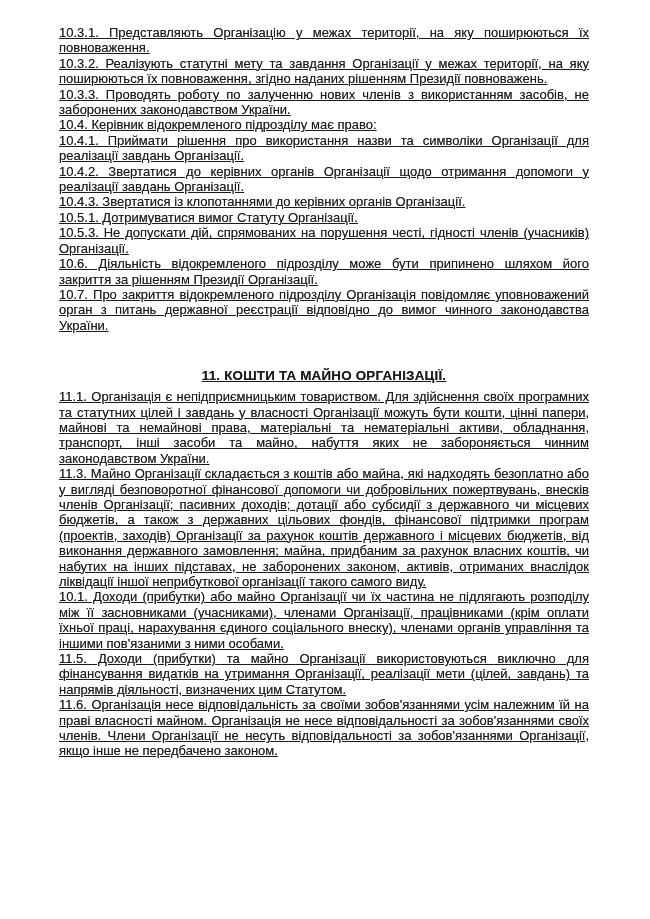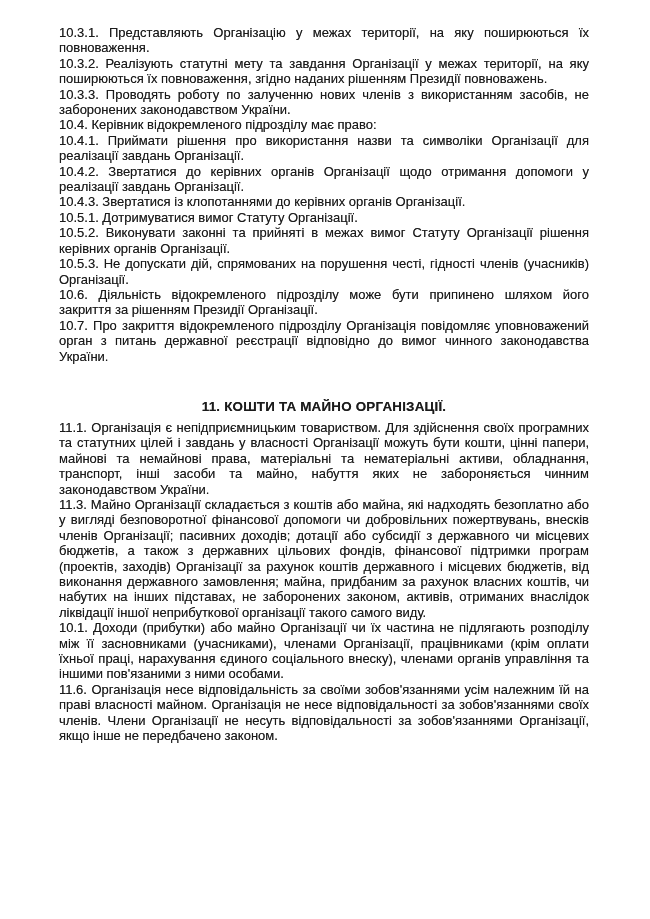--- a/index.html
+++ b/index.html
@@ -13,20 +13,21 @@
     overflow: hidden;
     font-family: "Liberation Sans", sans-serif;
   }
   .page {
     box-sizing: border-box;
     width: 650px;
     height: 691px;
     padding: 25px 61px 0 59px;
     background: #ffffff;
     color: #1b1b1b;
+    text-decoration: underline;
   }
   .doc-text {
     font-size: 13px;
     line-height: 15.4px;
     text-align: justify;
     text-shadow: 0 0 0.4px rgba(0,0,0,0.55);
   }
   .doc-text p {
     margin: 0;
     padding: 0;
@@ -46,27 +47,27 @@
 <div class="page">
   <div class="doc-text">
     <p>10.3.1. Представляють Організацію у межах території, на яку поширюються їх повноваження.</p>
     <p>10.3.2. Реалізують статутні мету та завдання Організації у межах території, на яку поширюються їх повноваження, згідно наданих рішенням Президії повноважень.</p>
     <p>10.3.3. Проводять роботу по залученню нових членів з використанням засобів, не заборонених законодавством України.</p>
     <p>10.4. Керівник відокремленого підрозділу має право:</p>
     <p>10.4.1. Приймати рішення про використання назви та символіки Організації для реалізації завдань Організації.</p>
     <p>10.4.2. Звертатися до керівних органів Організації щодо отримання допомоги у реалізації завдань Організації.</p>
     <p>10.4.3. Звертатися із клопотаннями до керівних органів Організації.</p>
     <p>10.5.1. Дотримуватися вимог Статуту Організації.</p>
-    <p>10.5.2. Виконувати законні та прийняті в межах вимог Статуту Організації рішення керівних органів Організації.</p>
     <p>10.5.3. Не допускати дій, спрямованих на порушення честі, гідності членів (учасників) Організації.</p>
     <p>10.6. Діяльність відокремленого підрозділу може бути припинено шляхом його закриття за рішенням Президії Організації.</p>
     <p>10.7. Про закриття відокремленого підрозділу Організація повідомляє уповноважений орган з питань державної реєстрації відповідно до вимог чинного законодавства України.</p>
   </div>
 
   <h2 class="section-heading">11. КОШТИ ТА МАЙНО ОРГАНІЗАЦІЇ.</h2>
 
   <div class="doc-text">
     <p>11.1. Організація є непідприємницьким товариством. Для здійснення своїх програмних та статутних цілей і завдань у власності Організації можуть бути кошти, цінні папери, майнові та немайнові права, матеріальні та нематеріальні активи, обладнання, транспорт, інші засоби та майно, набуття яких не забороняється чинним законодавством України.</p>
     <p>11.3. Майно Організації складається з коштів або майна, які надходять безоплатно або у вигляді безповоротної фінансової допомоги чи добровільних пожертвувань, внесків членів Організації; пасивних доходів; дотації або субсидії з державного чи місцевих бюджетів, а також з державних цільових фондів, фінансової підтримки програм (проектів, заходів) Організації за рахунок коштів державного і місцевих бюджетів, від виконання державного замовлення; майна, придбаним за рахунок власних коштів, чи набутих на інших підставах, не заборонених законом, активів, отриманих внаслідок ліквідації іншої неприбуткової організації такого самого виду.</p>
     <p>10.1. Доходи (прибутки) або майно Організації чи їх частина не підлягають розподілу між її засновниками (учасниками), членами Організації, працівниками (крім оплати їхньої праці, нарахування єдиного соціального внеску), членами органів управління та іншими пов'язаними з ними особами.</p>
+    <p>11.5. Доходи (прибутки) та майно Організації використовуються виключно для фінансування видатків на утримання Організації, реалізації мети (цілей, завдань) та напрямів діяльності, визначених цим Статутом.</p>
     <p>11.6. Організація несе відповідальність за своїми зобов'язаннями усім належним їй на праві власності майном. Організація не несе відповідальності за зобов'язаннями своїх членів. Члени Організації не несуть відповідальності за зобов'язаннями Організації, якщо інше не передбачено законом.</p>
   </div>
 </div>
 
 </body></html>

